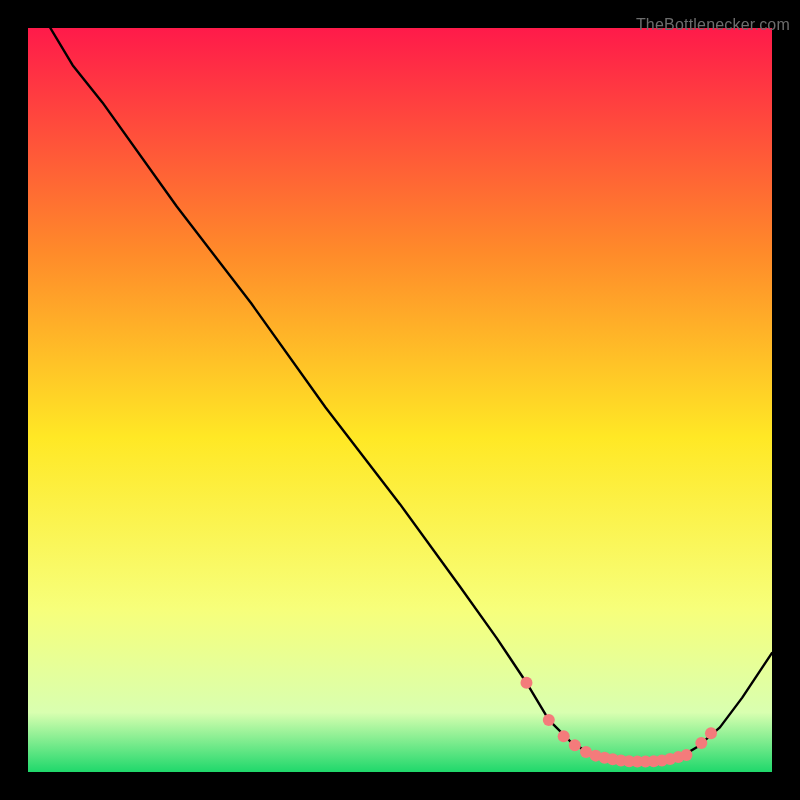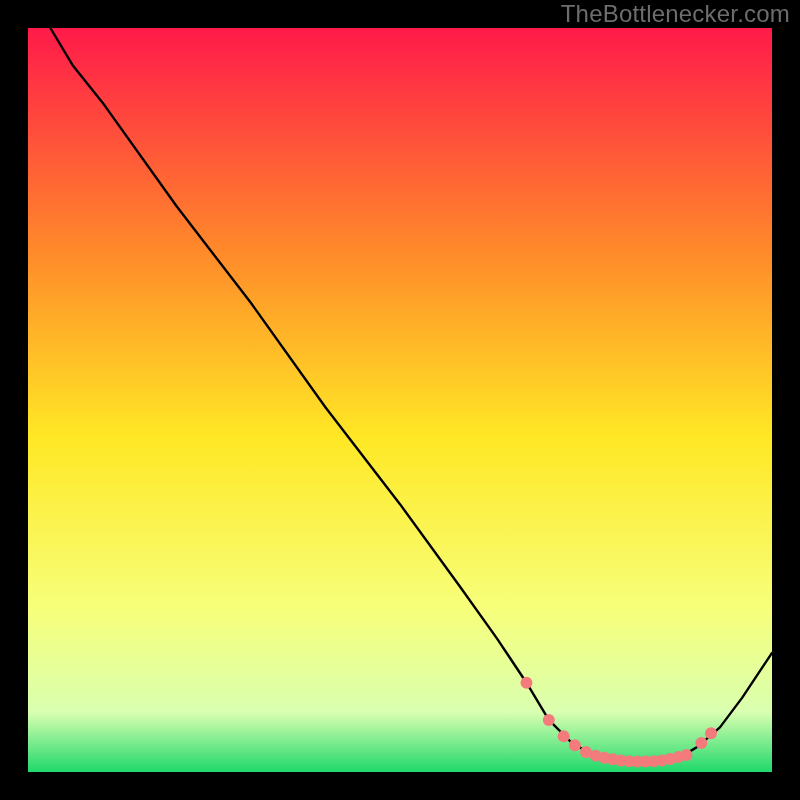--- a/index.html
+++ b/index.html
@@ -22,24 +22,24 @@
   .plot {
     position: absolute;
     left: 0;
     top: 0;
     width: 744px;
     height: 744px;
     display: block;
   }
   .watermark {
     position: absolute;
-    top: 0;
+    top: 16px;
     right: 10px;
     color: #6d6d6d;
-    font-size: 24px;
+    font-size: 16px;
     letter-spacing: 0.2px;
     font-weight: 500;
     user-select: none;
   }
 </style>
 </head>
 <body>
 
 <div class="frame">
   <svg class="plot" viewBox="0 0 744 744" preserveAspectRatio="none">

